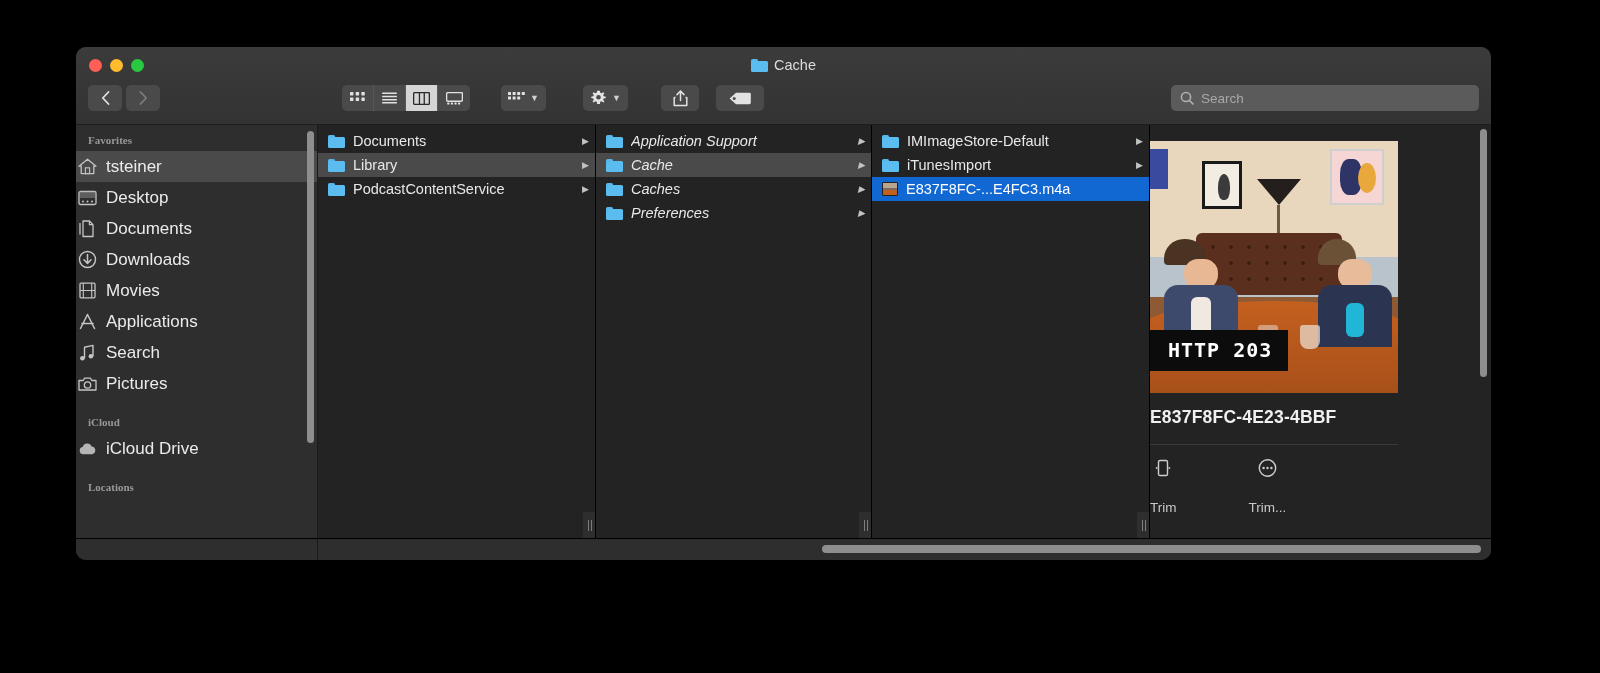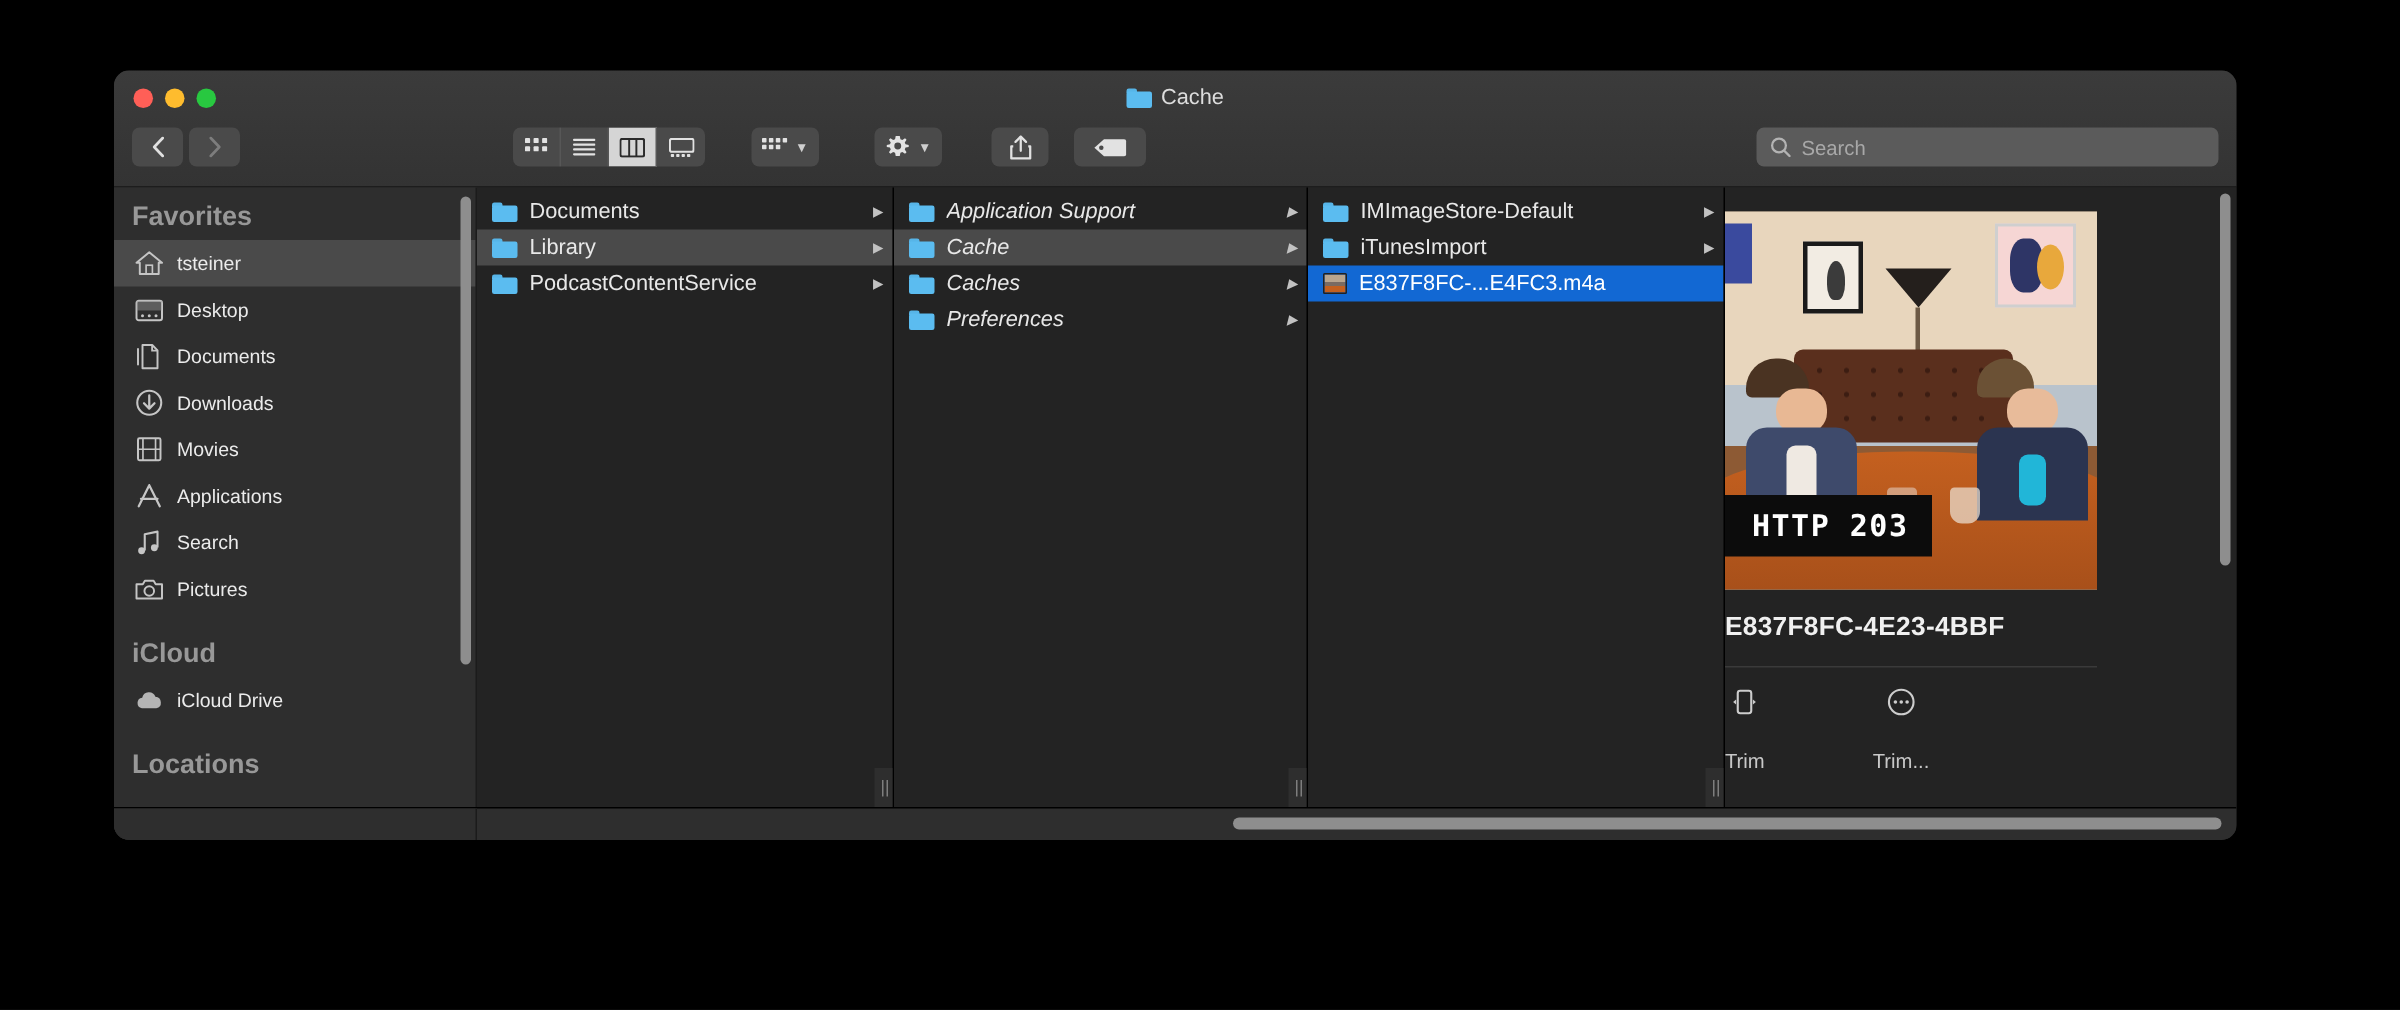--- a/index.html
+++ b/index.html
@@ -108,27 +108,28 @@
   .body { flex: 1 1 auto; display: flex; min-height: 0; position: relative; }
 
   
   .sidebar {
     width: 242px; flex: 0 0 242px;
     background: #2e2e2e;
     border-right: 1px solid #1b1b1b;
     position: relative; overflow: hidden;
   }
   .sb-head {
-    color: #989898; font-size: 18px; font-weight: 700;
+    color: #989898; font-size: 11px; font-weight: 700;
     padding: 9px 0 5px 12px;
+    font-family: Liberation Serif, serif;
   }
   .sb-item {
     display: flex; align-items: center; gap: 9px;
-    height: 31px; padding-left: 14px;
-    color: #ebebeb; font-size: 13px;
+    height: 31px; padding-left: 2px;
+    color: #ebebeb; font-size: 17px;
   }
   .sb-item.sel { background: #4a4a4a; }
   .sb-ico { width: 19px; height: 19px; flex: 0 0 19px; color: #b9b9b9; display:flex; align-items:center; justify-content:center;}
   .sb-scroll {
     position: absolute; right: 3px; top: 6px;
     width: 7px; height: 312px;
     background: #8e8e8e; border-radius: 4px;
   }
 
   

